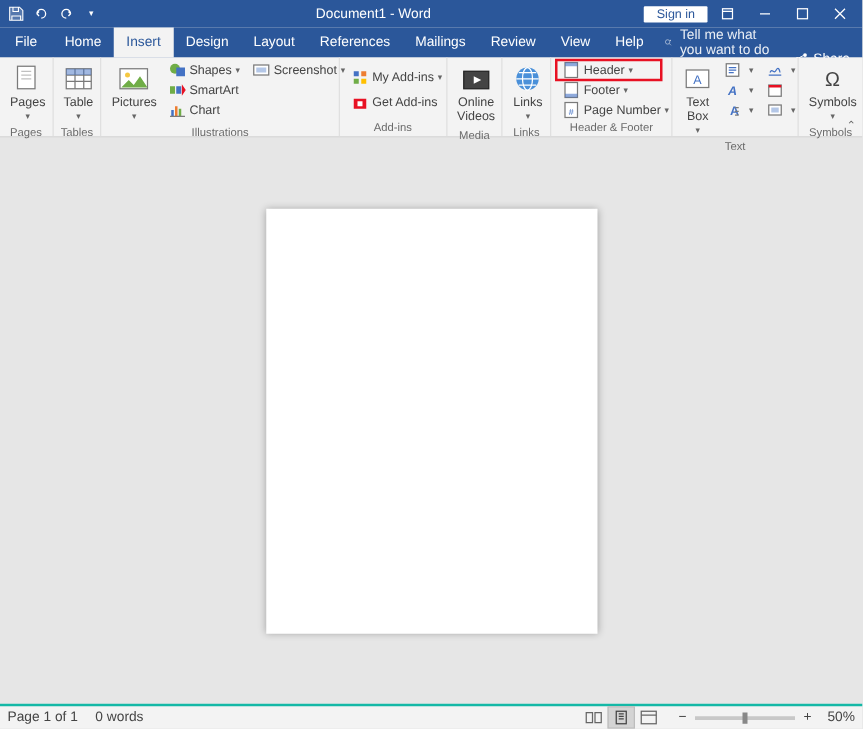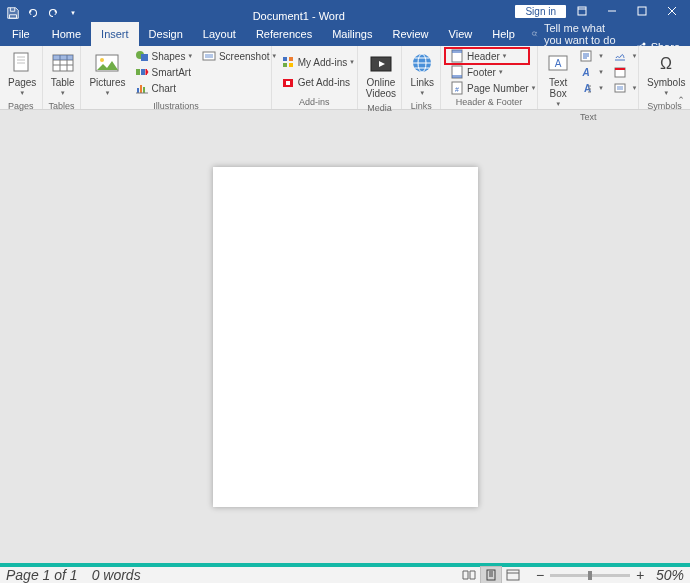--- a/index.html
+++ b/index.html
@@ -1,18 +1,18 @@
 <!DOCTYPE html>
 <html><head>
 <meta charset="utf-8">
 <style>
   * { box-sizing: border-box; margin: 0; padding: 0; font-family: 'Segoe UI', Tahoma, sans-serif; }
   body { width: 690px; height: 583px; background: #e6e6e6; overflow: hidden; display: flex; flex-direction: column; }
   
-  .titlebar { height: 22px; background: #2b579a; color: #fff; display: flex; align-items: flex-end; font-size: 11px; padding: 0 4px; }
+  .titlebar { height: 22px; background: #2b579a; color: #fff; display: flex; align-items: center; font-size: 11px; padding: 0 4px; }
   .titlebar .qat { display: flex; align-items: center; gap: 2px; }
   .titlebar .qat .ic { width: 18px; height: 18px; display: flex; align-items: center; justify-content: center; cursor: pointer; }
   .titlebar .title { flex: 1; text-align: center; }
   .titlebar .right { display: flex; align-items: center; gap: 2px; }
   .titlebar .signin { background: #fff; color: #2b579a; padding: 1px 10px; font-size: 10px; border-radius: 1px; cursor: pointer; }
   .titlebar .winbtn { width: 28px; height: 22px; display: flex; align-items: center; justify-content: center; cursor: pointer; font-size: 11px; }
 
   .tabs { height: 24px; background: #2b579a; color: #fff; display: flex; align-items: stretch; font-size: 11px; }
   .tabs .tab { padding: 0 10px; display: flex; align-items: center; cursor: pointer; }
   .tabs .tab.active { background: #f3f3f3; color: #2b579a; }
@@ -37,21 +37,21 @@
   .smbtn .ic { width: 14px; height: 14px; margin-right: 3px; display:flex; align-items:center; justify-content:center; flex-shrink:0; }
   .smbtn .lbl { font-size: 10px; color: #444; }
   .smbtn .dd { font-size: 7px; color: #666; margin-left: 3px; }
   .highlight { outline: 2px solid #e81123; outline-offset: -1px; }
 
   .collapse { position:absolute; right:2px; bottom:2px; width:14px; height:14px; display:flex; align-items:center; justify-content:center; cursor:pointer; color:#666; font-size:9px; }
 
   .canvas { flex:1; background:#e6e6e6; display:flex; align-items:center; justify-content:center; overflow:hidden; }
   .page { width: 265px; height: 340px; background:#fff; box-shadow: 0 0 6px rgba(0,0,0,.3); }
 
-  .statusbar { height:20px; background:#f3f3f3; border-top:4px solid #14b8a6; display:flex; align-items:center; font-size:14px; color:#444; padding:0 6px;font-style:italic; }
+  .statusbar { height:20px; background:#f3f3f3; border-top:2px solid #14b8a6; display:flex; align-items:center; font-size:11px; color:#444; padding:0 6px; }
   .statusbar .sseg { margin-right:14px; cursor:pointer; }
   .statusbar .sspacer { flex:1; }
   .statusbar .viewbtns { display:flex; }
   .statusbar .vbtn { width:22px; height:18px; display:flex; align-items:center; justify-content:center; cursor:pointer; border:1px solid transparent; }
   .statusbar .vbtn.active { background:#d4d4d4; border-color:#bdbdbd; }
   .statusbar .zoom { display:flex; align-items:center; gap:4px; margin-left:10px; }
   .statusbar .zoom .track { width:80px; height:3px; background:#c8c8c8; position:relative; }
   .statusbar .zoom .thumb { position:absolute; top:-3px; left:38px; width:4px; height:9px; background:#888; }
   .statusbar .zoom .zm { width:12px; text-align:center; cursor:pointer; }
   .statusbar .zoom .zval { margin-left:6px; cursor:pointer; }

